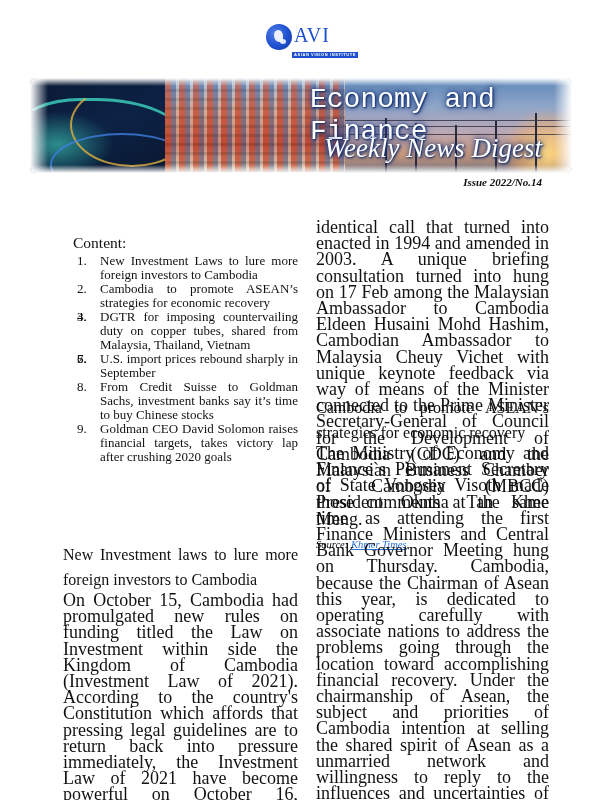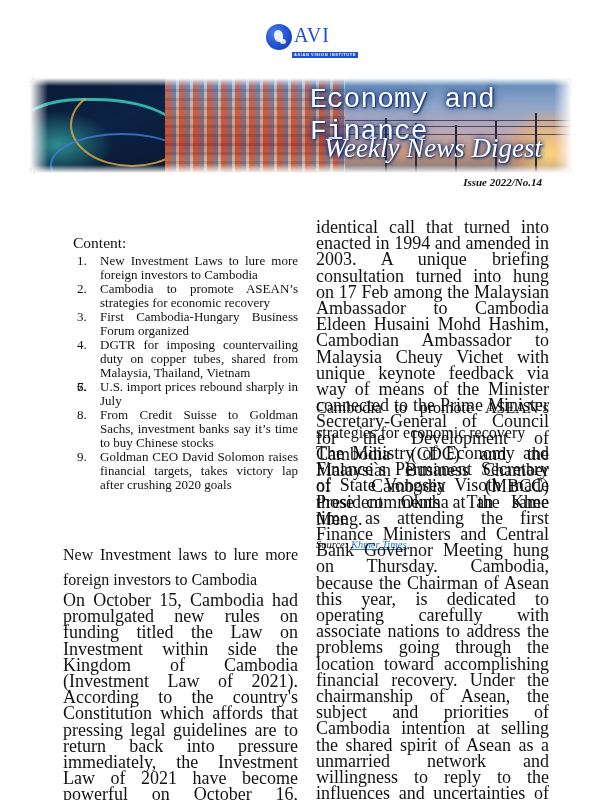--- a/index.html
+++ b/index.html
@@ -127,25 +127,25 @@
   <div class="title1">Economy and Finance</div>
   <div class="title2">Weekly News Digest</div>
 </div>
 
 <div class="issue">Issue 2022/No.14</div>
 
 <h2 class="content-heading">Content:</h2>
 <ol class="toc">
   <li><span class="num">1.</span><span>New Investment Laws to lure more foreign investors to Cambodia</span></li>
   <li><span class="num">2.</span><span>Cambodia to promote ASEAN’s strategies for economic recovery</span></li>
-  <li><span class="num">3.</span><span>First Cambodia-Hungary Business Forum organized</span></li>
+  <li><span class="num">3.</span></li>
   <li><span class="num">4.</span><span>DGTR for imposing countervailing duty on copper tubes, shared from Malaysia, Thailand, Vietnam</span></li>
   <li><span class="num">5.</span></li>
   <li><span class="num">6.</span></li>
-  <li><span class="num">7.</span><span>U.S. import prices rebound sharply in July</span></li>
+  <li><span class="num">7.</span><span>U.S. import prices rebound sharply in September</span></li>
   <li><span class="num">8.</span><span>From Credit Suisse to Goldman Sachs, investment banks say it’s time to buy Chinese stocks</span></li>
   <li><span class="num">9.</span><span>Goldman CEO David Solomon raises financial targets, takes victory lap after crushing 2020 goals</span></li>
 </ol>
 
 <h3 class="section-title sec1-title">New Investment laws to lure more foreign investors to Cambodia</h3>
 <p class="just sec1-body">On October 15, Cambodia had promulgated new rules on funding titled the Law on Investment within side the Kingdom of Cambodia (Investment Law of 2021). According to the country's Constitution which affords that pressing legal guidelines are to return back into pressure immediately, the Investment Law of 2021 have become powerful on October 16, repealing its predecessor rules beneath neath the</p>
 
 <div class="rcol-top">
   <p class="just">identical call that turned into enacted in 1994 and amended in 2003. A unique briefing consultation turned into hung on 17 Feb among the Malaysian Ambassador to Cambodia Eldeen Husaini Mohd Hashim, Cambodian Ambassador to Malaysia Cheuy Vichet with unique keynote feedback via way of means of the Minister connected to the Prime Minister Secretary-General of Council for the Development of Cambodia (CDC) and the Malaysian Business Chamber of Cambodia (MBCC) President Oknha Tan Khee Meng.</p>
   <div class="source">

